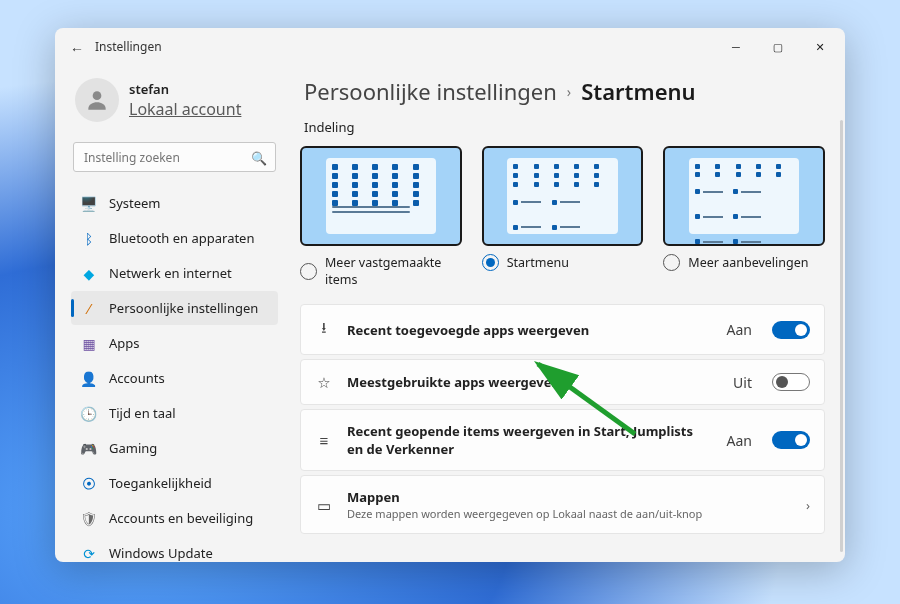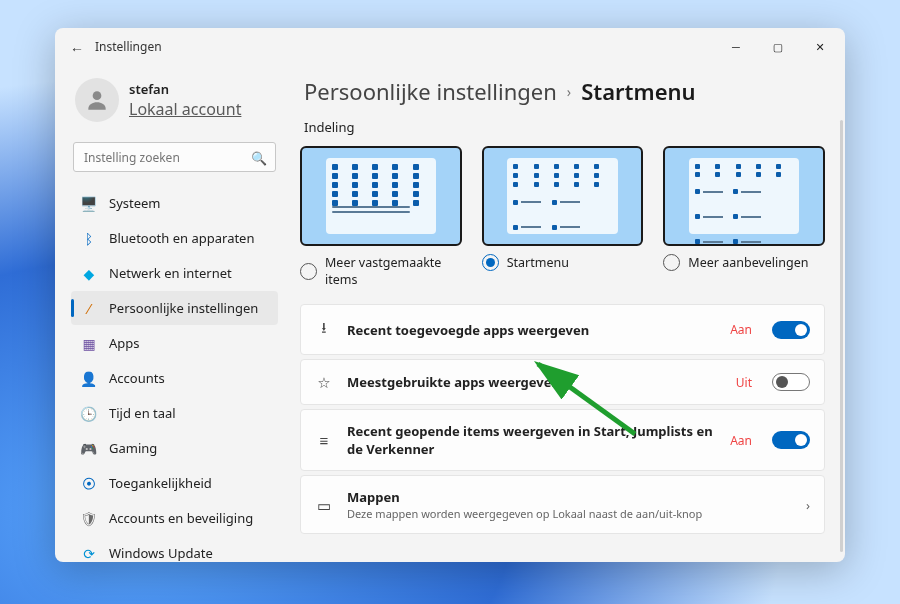--- a/index.html
+++ b/index.html
@@ -48,21 +48,21 @@
   .radio-row { display:flex; align-items:center; gap:8px; margin-top:8px; font-size:12.5px; color:#222;}
   .radio { width:17px; height:17px; border:1.5px solid #555; border-radius:50%; display:flex; align-items:center; justify-content:center; flex-shrink:0;}
   .radio.on { border-color:#0067c0; }
   .radio.on::after { content:""; width:9px; height:9px; background:#0067c0; border-radius:50%;}
   .settings-list { margin-top:16px; display:flex; flex-direction:column; gap:4px;}
   .setting { background:#fdfdfd; border:1px solid #e5e5e5; border-radius:4px; padding:12px 14px; display:flex; align-items:center; gap:14px;}
   .setting .ic { width:18px; color:#444; font-size:15px; display:flex; align-items:center; justify-content:center;}
   .setting .txt { flex:1; }
   .setting .label { font-size:13px; color:#222;font-weight:bold; }
   .setting .sub { font-size:11px; color:#666; }
-  .setting .state { font-size:12px; color:#ef4444; margin-right:6px;}
+  .setting .state { font-size:14px; color:#404040; margin-right:6px;}
   .toggle { width:38px; height:18px; border-radius:10px; position:relative; cursor:pointer;}
   .toggle.on { background:#0067c0; }
   .toggle.off { background:#fff; border:1px solid #777;}
   .toggle::after { content:""; position:absolute; width:12px; height:12px; border-radius:50%; top:3px;}
   .toggle.on::after { background:#fff; right:3px;}
   .toggle.off::after { background:#555; left:3px; top:2px;}
   .chevron-right { color:#666; font-size:13px;}
   .arrow-annotation { position:absolute; left:230px; top:292px; pointer-events:none;}
   
   .grid-dots { display:grid; grid-template-columns:repeat(5,1fr); gap:3px; height:60%;}

